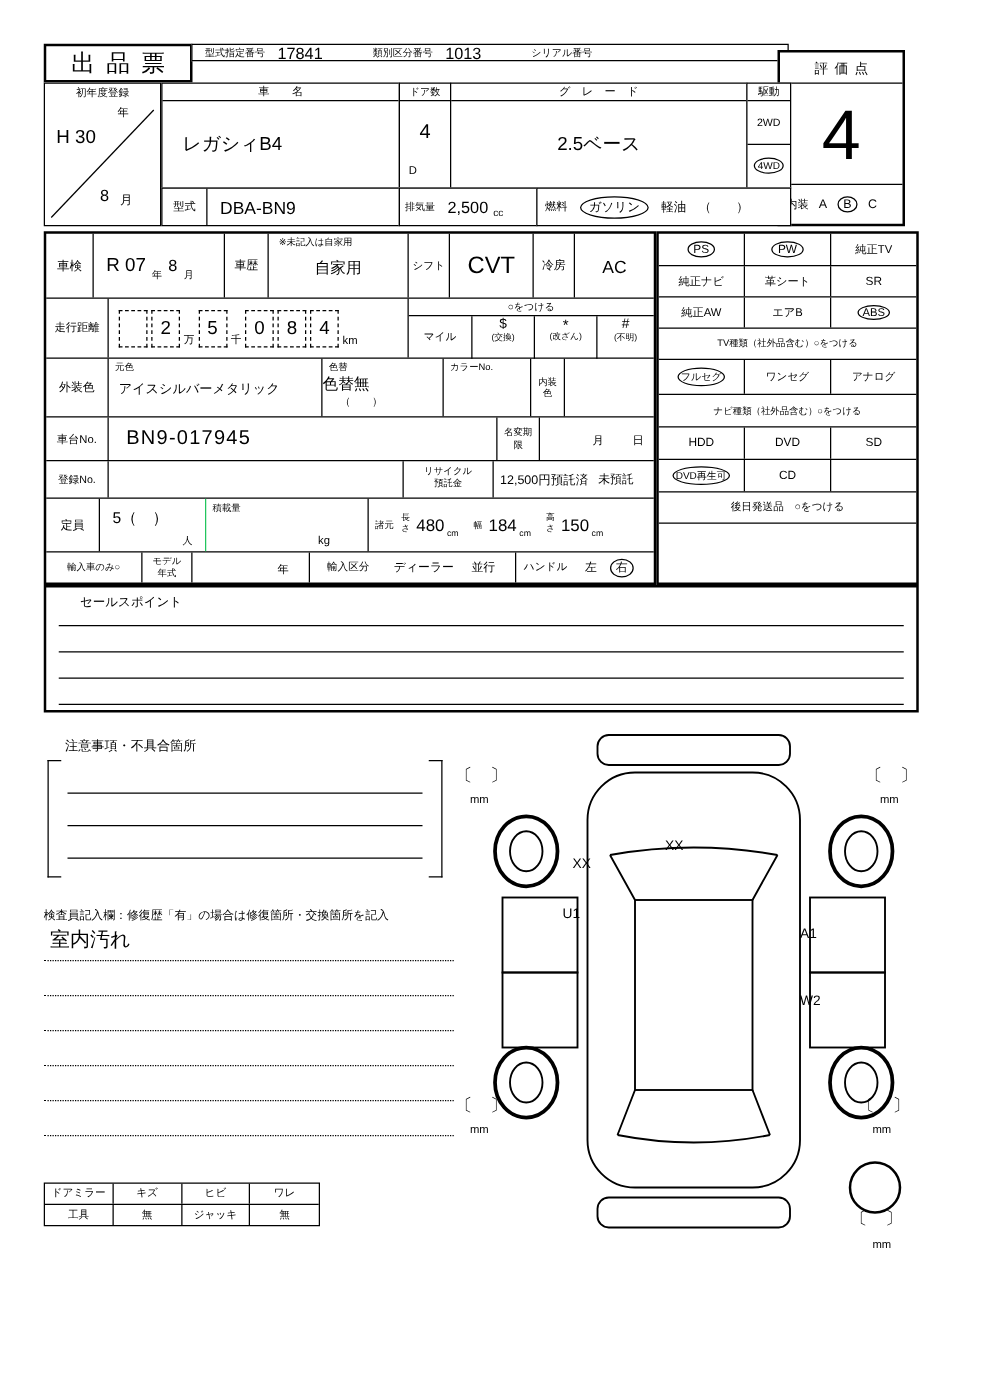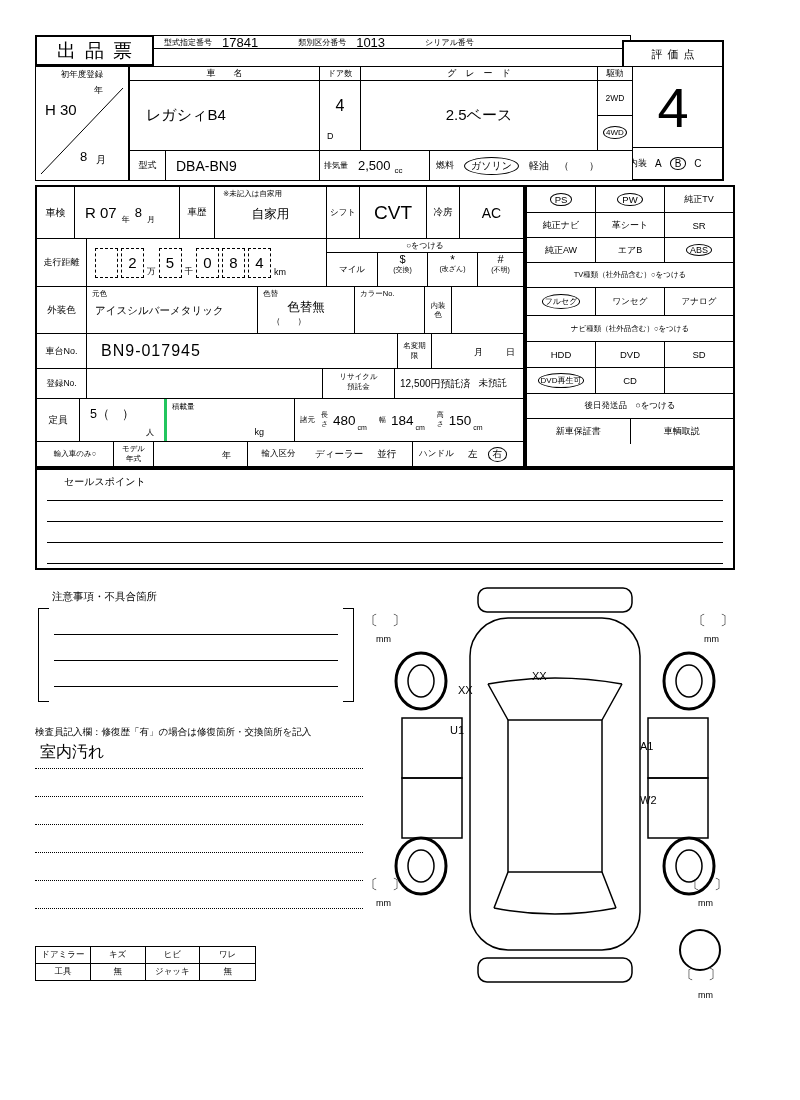--- a/index.html
+++ b/index.html
@@ -153,21 +153,21 @@
     </div>
 
     <div class="abs" style="left:0;top:100px;width:486px;height:47px;border-bottom:1px solid #000">
       <div class="abs fc" style="left:0;top:0;width:50px;height:100%;border-right:1px solid #000;font-size:9.5px">外装色</div>
       <div class="abs" style="left:50px;top:0;width:170px;height:100%">
         <div style="font-size:7.5px;padding:2px 0 0 5px">元色</div>
         <div style="font-size:10.5px;padding:5px 0 0 8px">アイスシルバーメタリック</div>
       </div>
       <div class="abs" style="left:220px;top:0;width:97px;height:100%;border-left:1px solid #000">
         <div style="font-size:7.5px;padding:2px 0 0 5px">色替</div>
-        <div style="font-size:12.5px;text-align:center">色替無</div>
+        <div style="font-size:12.5px;">色替無</div>
         <div style="font-size:8.5px;padding-left:14px">（　　）</div>
       </div>
       <div class="abs" style="left:317px;top:0;width:70px;height:100%;border-left:1px solid #000">
         <div style="font-size:7.5px;padding:2px 0 0 5px">カラーNo.</div>
       </div>
       <div class="abs" style="left:387px;top:0;width:99px;height:100%;border-left:1px solid #000">
         <div class="fc" style="width:27px;height:100%;border-right:1px solid #000;font-size:7.5px;text-align:center;line-height:1.25;padding:0 3px">内装色</div>
       </div>
     </div>
 
@@ -192,21 +192,21 @@
         <span style="font-size:9.5px">未預託</span>
       </div>
     </div>
 
     <div class="abs" style="left:0;top:212px;width:486px;height:43px;border-bottom:1px solid #000">
       <div class="abs fc" style="left:0;top:0;width:43px;height:100%;border-right:1px solid #000;font-size:9.5px">定員</div>
       <div class="abs" style="left:43px;top:0;width:84px;height:100%">
         <span class="abs" style="left:10px;top:7px;font-size:12.5px">5（　）</span>
         <span class="abs" style="right:10px;bottom:3px;font-size:8px">人</span>
       </div>
-      <div class="abs" style="left:127px;top:0;width:130px;height:100%;border-left:3px solid #22c55e">
+      <div class="abs" style="left:127px;top:0;width:130px;height:100%;border-left:1px solid #22c55e">
         <span class="abs" style="left:5px;top:3px;font-size:7.5px">積載量</span>
         <span class="abs" style="right:30px;bottom:4px;font-size:9px">kg</span>
       </div>
       <div class="abs fl" style="left:257px;top:0;width:229px;height:100%;border-left:1px solid #000;padding-left:5px;gap:2px">
         <span style="font-size:7.5px;margin-right:4px">諸元</span>
         <span style="font-size:7px;width:10px;line-height:1.25">長さ</span>
         <span style="font-size:13.5px">480</span>
         <span style="font-size:7px;margin-top:15px">cm</span>
         <span style="font-size:7px;width:10px;margin-left:10px">幅</span>
         <span style="font-size:13.5px">184</span>
@@ -273,24 +273,20 @@
       <div class="rcell" style="font-size:9.5px">SD</div>
     </div>
     <div class="rrow" style="height:26px">
       <div class="rcell">
           <span class="circ" style="font-size:8px;padding:1px 2px">DVD再生可</span>
         </div>
       <div class="rcell" style="font-size:9.5px">CD</div>
       <div class="rcell"></div>
     </div>
     <div class="hdr" style="height:25px;font-size:8.5px">後日発送品　○をつける</div>
-    <div style="display:flex;height:25px">
-      <div class="rcell" style="font-size:9px">新車保証書</div>
-      <div class="rcell" style="font-size:9px">車輌取説</div>
-    </div>
   </div>
 
   <div class="bx2" style="left:35px;top:468px;width:700px;height:102px">
     <div style="font-size:10px;padding:5px 0 0 27px">セールスポイント</div>
     <div class="line" style="left:10px;top:30px;width:676px"></div>
     <div class="line" style="left:10px;top:51px;width:676px"></div>
     <div class="line" style="left:10px;top:72px;width:676px"></div>
     <div class="line" style="left:10px;top:93px;width:676px"></div>
   </div>
 

